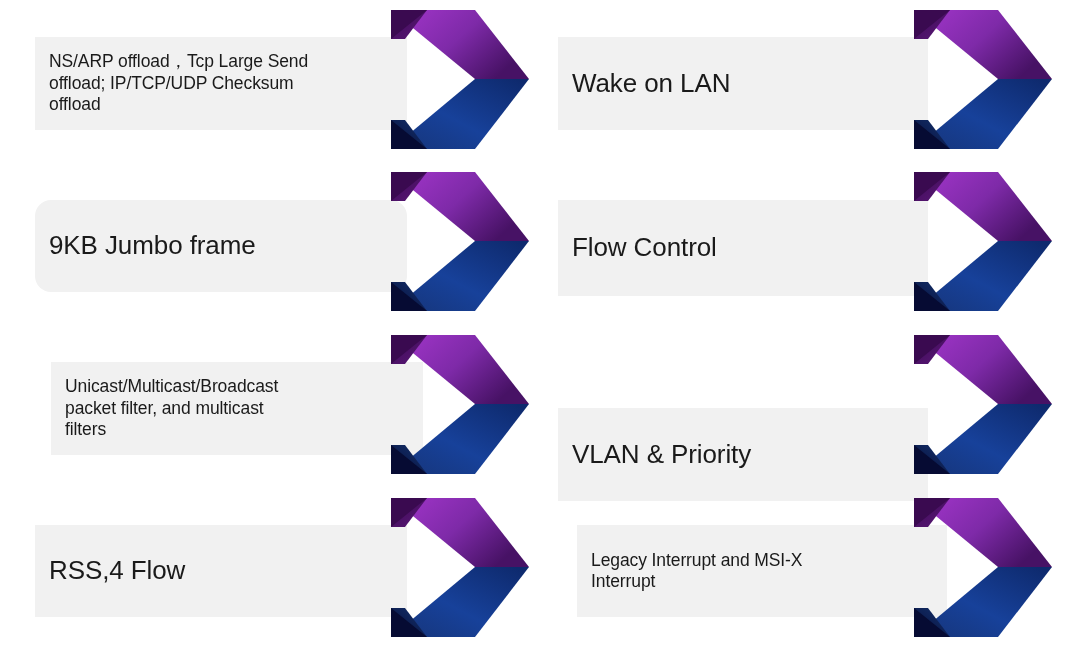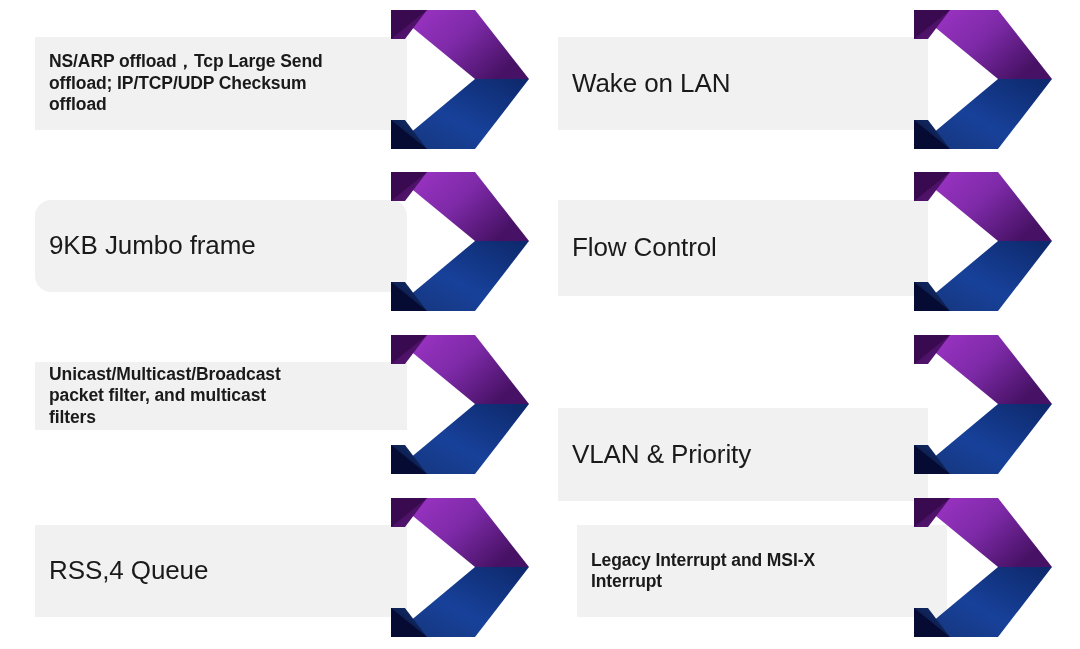--- a/index.html
+++ b/index.html
@@ -37,21 +37,21 @@
 
   .plate-text {
     display: block;
     color: #1a1a1a;
     line-height: 1.22;
     white-space: pre-line;
     padding: 0 10px 0 14px;
     letter-spacing: -0.1px;
   }
 
-  .size-sm  { font-size: 17.5px; font-weight: bold; }
+  .size-sm  { font-size: 17.5px; }
   .size-lg  { font-size: 26px; }
 
   .chevron {
     position: absolute;
     display: block;
   }
 
   
   .col-left  .plate   { left: 35px;  width: 372px; }
   .col-left  .chevron { left: 383px; }
@@ -111,38 +111,38 @@
         <path d="M8 2 L92 2 L146 71 L92 71 Z" fill="url(#gpA)"></path>
         <path d="M92 71 L146 71 L92 141 L8 141 Z" fill="url(#gbA)"></path>
         <path d="M8 2 L44 2 L22 31 L8 31 Z" fill="url(#gpdA)"></path>
         <path d="M8 112 L22 112 L44 141 L8 141 Z" fill="url(#gbdA)"></path>
         <path d="M8 2 L44 2 L8 31 Z" fill="#3a0a50"></path>
         <path d="M8 112 L44 141 L8 141 Z" fill="#060b33"></path>
       </svg>
     </div>
 
     <div class="chev-item">
-      <div class="plate" style="top:362px; height:68px;">
+      <div class="plate" style="top:362px; height:93px;margin-left:16px;">
         <span class="plate-text size-sm">Unicast/Multicast/Broadcast
 packet filter, and multicast
 filters</span>
       </div>
       <svg class="chevron" style="top:333px;" width="146" height="146" viewBox="0 0 146 146">
         <path d="M8 2 L92 2 L146 71 L92 71 Z" fill="url(#gpA)"></path>
         <path d="M92 71 L146 71 L92 141 L8 141 Z" fill="url(#gbA)"></path>
         <path d="M8 2 L44 2 L22 31 L8 31 Z" fill="url(#gpdA)"></path>
         <path d="M8 112 L22 112 L44 141 L8 141 Z" fill="url(#gbdA)"></path>
         <path d="M8 2 L44 2 L8 31 Z" fill="#3a0a50"></path>
         <path d="M8 112 L44 141 L8 141 Z" fill="#060b33"></path>
       </svg>
     </div>
 
     <div class="chev-item">
       <div class="plate" style="top:525px; height:92px;">
-        <span class="plate-text size-lg">RSS,4 Queue</span>
+        <span class="plate-text size-lg">RSS,4 Flow</span>
       </div>
       <svg class="chevron" style="top:496px;" width="146" height="146" viewBox="0 0 146 146">
         <path d="M8 2 L92 2 L146 71 L92 71 Z" fill="url(#gpA)"></path>
         <path d="M92 71 L146 71 L92 141 L8 141 Z" fill="url(#gbA)"></path>
         <path d="M8 2 L44 2 L22 31 L8 31 Z" fill="url(#gpdA)"></path>
         <path d="M8 112 L22 112 L44 141 L8 141 Z" fill="url(#gbdA)"></path>
         <path d="M8 2 L44 2 L8 31 Z" fill="#3a0a50"></path>
         <path d="M8 112 L44 141 L8 141 Z" fill="#060b33"></path>
       </svg>
     </div>

